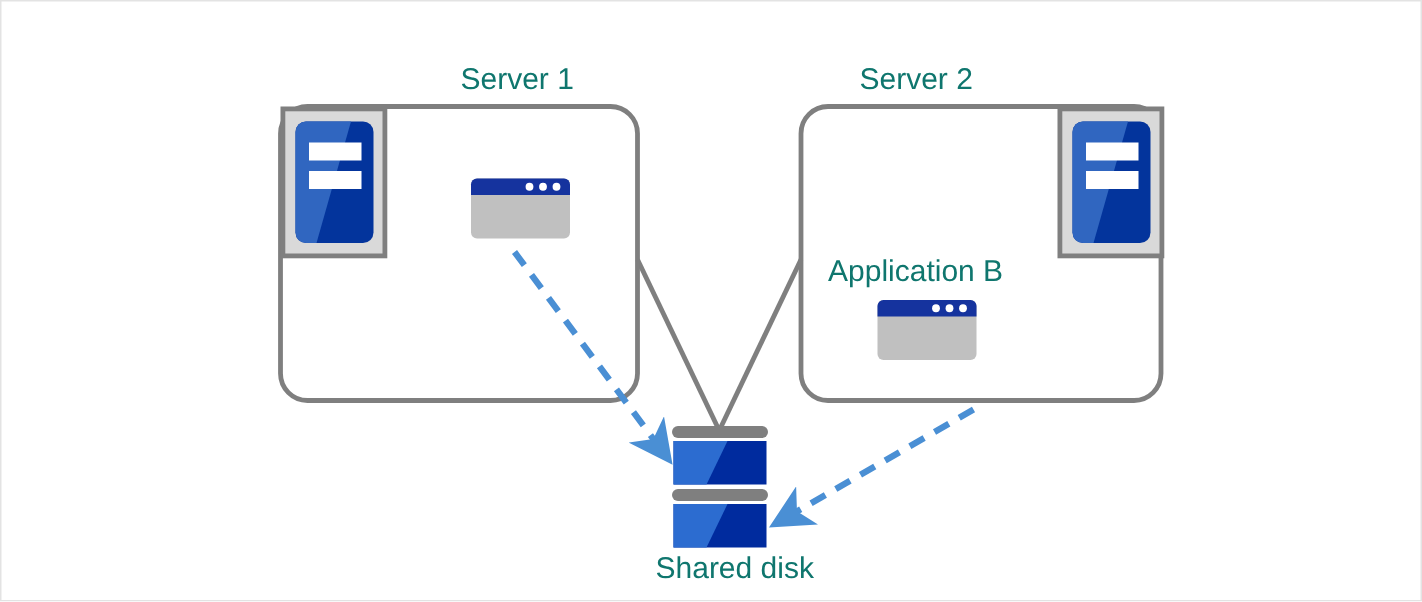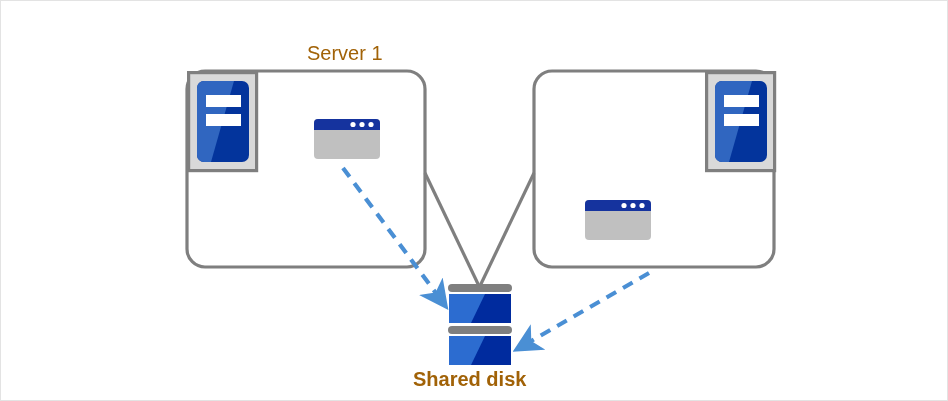--- a/index.html
+++ b/index.html
@@ -23,21 +23,21 @@
   #diagram-svg {
     position: absolute;
     left: 0;
     top: 0;
     width: 948px;
     height: 401px;
     display: block;
   }
   .diagram-label {
     position: absolute;
-    color: #a16207;
+    color: #0f766e;
     white-space: pre;
     font-family: "Liberation Sans", sans-serif;
     user-select: none;
   }
   #label-server-1 {
     left: 306px;
     top: 41px;
     font-size: 20px;
   }
   #label-server-2 {
@@ -49,24 +49,23 @@
     left: 281px;
     top: 88px;
     font-size: 20px;
   }
   #label-application-b {
     left: 551px;
     top: 169px;
     font-size: 20px;
   }
   #label-shared-disk {
-    left: 412px;
+    left: 436px;
     top: 367px;
     font-size: 20px;
-    font-weight: bold;
   }
 </style>
 </head>
 <body>
 
 <div id="canvas">
 
   <svg id="diagram-svg" viewBox="0 0 948 401" xmlns="http://www.w3.org/2000/svg">
 
     <defs>
@@ -146,18 +145,20 @@
 
     <g>
       <line x1="342" y1="167" x2="443" y2="303" stroke="#4a8fd4" stroke-width="4.2" stroke-dasharray="11 8" marker-end="url(#arrow-head-blue)"></line>
       <line x1="648" y1="272" x2="518" y2="347" stroke="#4a8fd4" stroke-width="4.2" stroke-dasharray="11 8" marker-end="url(#arrow-head-blue)"></line>
     </g>
 
   </svg>
 
   <div class="diagram-label" id="label-server-1">Server 1</div>
 
+  <div class="diagram-label" id="label-server-2">Server 2</div>
 
 
+  <div class="diagram-label" id="label-application-b">Application B</div>
 
   <div class="diagram-label" id="label-shared-disk">Shared disk</div>
 
 </div>
 
 </body></html>

